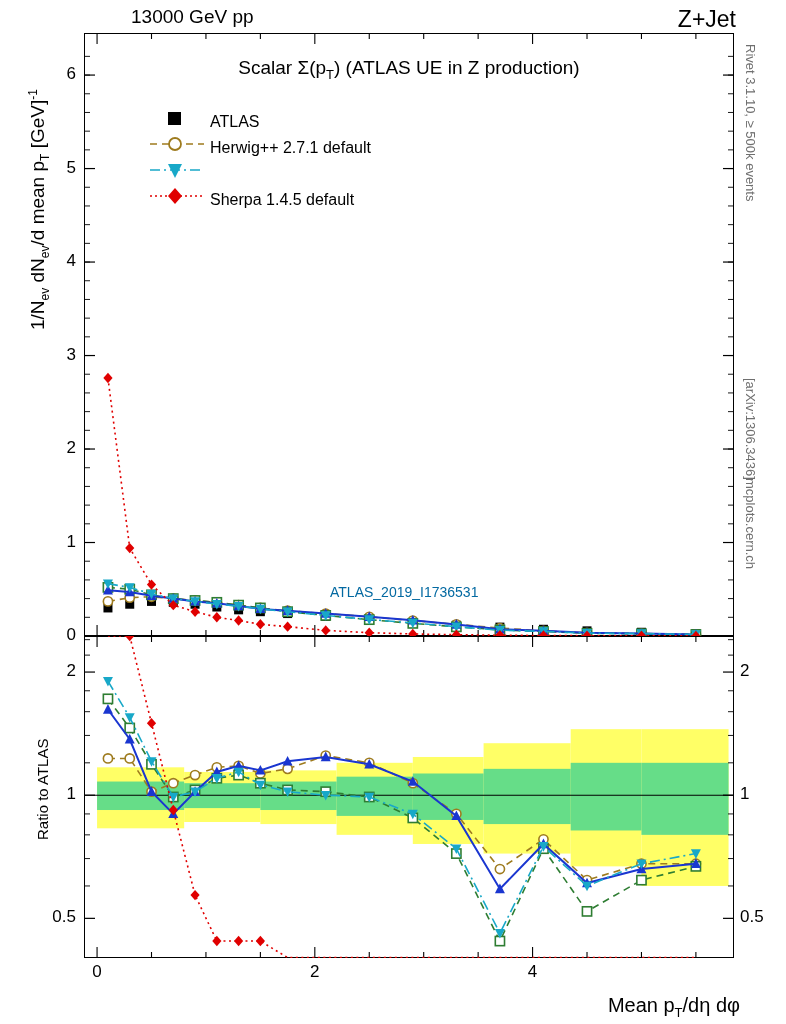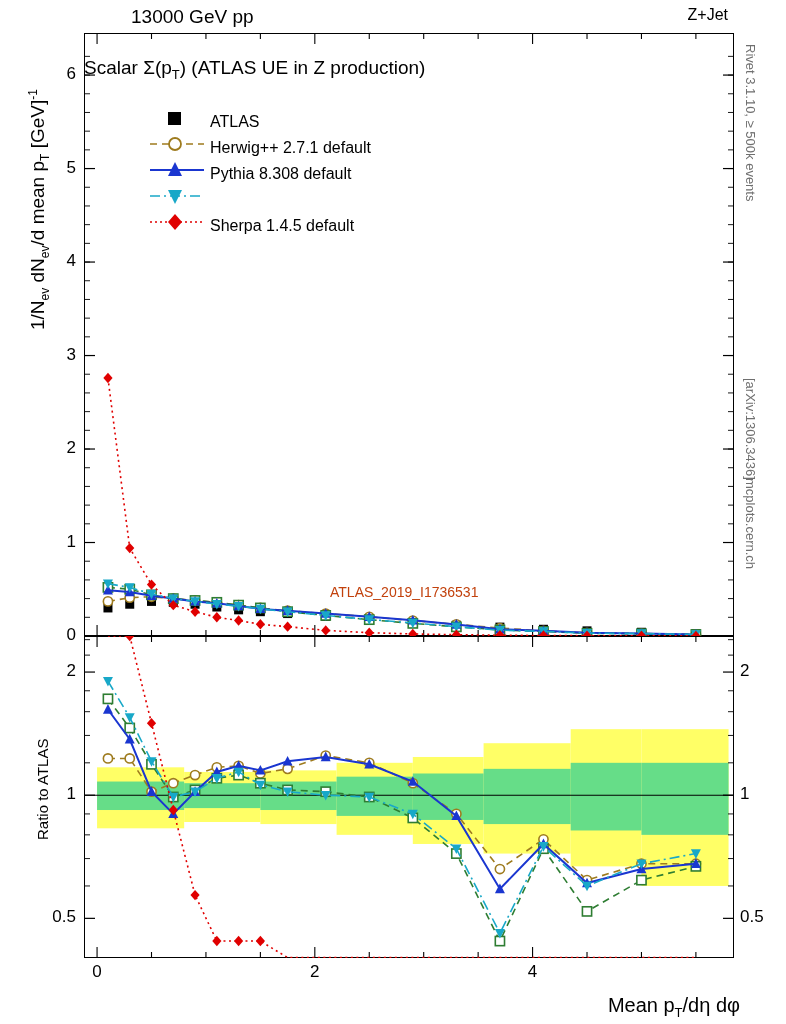--- a/index.html
+++ b/index.html
@@ -3,40 +3,40 @@
 <meta charset="utf-8">
 <style>
   html,body{margin:0;padding:0;background:#ffffff;}
   body{width:786px;height:1024px;font-family:"Liberation Sans",sans-serif;color:#000;overflow:hidden;}
   #root{position:relative;width:786px;height:1024px;}
   .abs{position:absolute;}
   .txt{font-family:"Liberation Sans",sans-serif;color:#000;white-space:nowrap;}
 
   
   #hdr-left{left:108px;top:6px;font-size:19px;margin-left:23px;}
-  #hdr-right{right:58px;top:6px;font-size:16px;}
+  #hdr-right{right:50px;top:6px;font-size:23px;}
 
   
   #main-frame{left:84px;top:33px;width:650px;height:603px;border:1.4px solid #000;box-sizing:border-box;background:#fff;}
   #ratio-frame{left:84px;top:636px;width:650px;height:322px;border:1.4px solid #000;box-sizing:border-box;background:#fff;}
 
   
   .rot{transform:rotate(-90deg);transform-origin:left top;white-space:nowrap;}
   .rotr{transform:rotate(90deg);transform-origin:left top;white-space:nowrap;}
 
   #ylabel{left:26px;top:330px;font-size:19px;}
   #xlabel{right:46px;bottom:4px;font-size:20px;}
   #ratio-ylabel{left:34px;top:840px;font-size:15px;}
 
   #rivet-label{left:758px;top:44px;font-size:13px;color:#6f6f6f;}
   #arxiv-label{left:758px;top:378px;font-size:13px;color:#6f6f6f;}
   #mcplots-label{left:758px;top:478px;font-size:13px;color:#6f6f6f;}
 
-  #plot-title{left:84px;top:57px;width:650px;text-align:left;font-size:19px;}
-  #watermark{left:330px;top:584px;font-size:14px;color:#c2410c;}
+  #plot-title{left:84px;top:57px;width:650px;text-align:center;font-size:19px;}
+  #watermark{left:330px;top:584px;font-size:14px;color:#0369a1;}
 
   
   #legend{left:146px;top:105px;}
   .leg-row{height:26px;display:flex;align-items:flex-end;}
   .leg-mark{width:62px;height:26px;position:relative;}
   .leg-text{font-size:16px;padding-left:2px;}
 
   svg{display:block;}
 </style>
 </head>
@@ -85,29 +85,20 @@
       <div class="leg-text txt">ATLAS</div>
     </div>
     <div class="leg-row">
       <div class="leg-mark">
         <svg width="62" height="26">
             <line x1="4" y1="13" x2="58" y2="13" stroke="#9e7b1e" stroke-width="1.6" stroke-dasharray="7,5"></line>
             <circle cx="29" cy="13" r="6" fill="#fff" stroke="#9e7b1e" stroke-width="1.8"></circle>
           </svg>
       </div>
       <div class="leg-text txt">Herwig++ 2.7.1 default</div>
-    </div>
-    <div class="leg-row">
-      <div class="leg-mark">
-        <svg width="62" height="26">
-            <line x1="4" y1="13" x2="58" y2="13" stroke="#1a36d0" stroke-width="1.8"></line>
-            <polygon points="29,5 36,19 22,19" fill="#1a36d0"></polygon>
-          </svg>
-      </div>
-      <div class="leg-text txt">Pythia 8.308 default</div>
     </div>
     <div class="leg-row">
       <div class="leg-mark">
         <svg width="62" height="26">
             <line x1="4" y1="13" x2="58" y2="13" stroke="#18a8c8" stroke-width="1.6" stroke-dasharray="10,4,2,4"></line>
             <polygon points="29,21 36,7 22,7" fill="#18a8c8"></polygon>
           </svg>
       </div>
     </div>
     <div class="leg-row">

